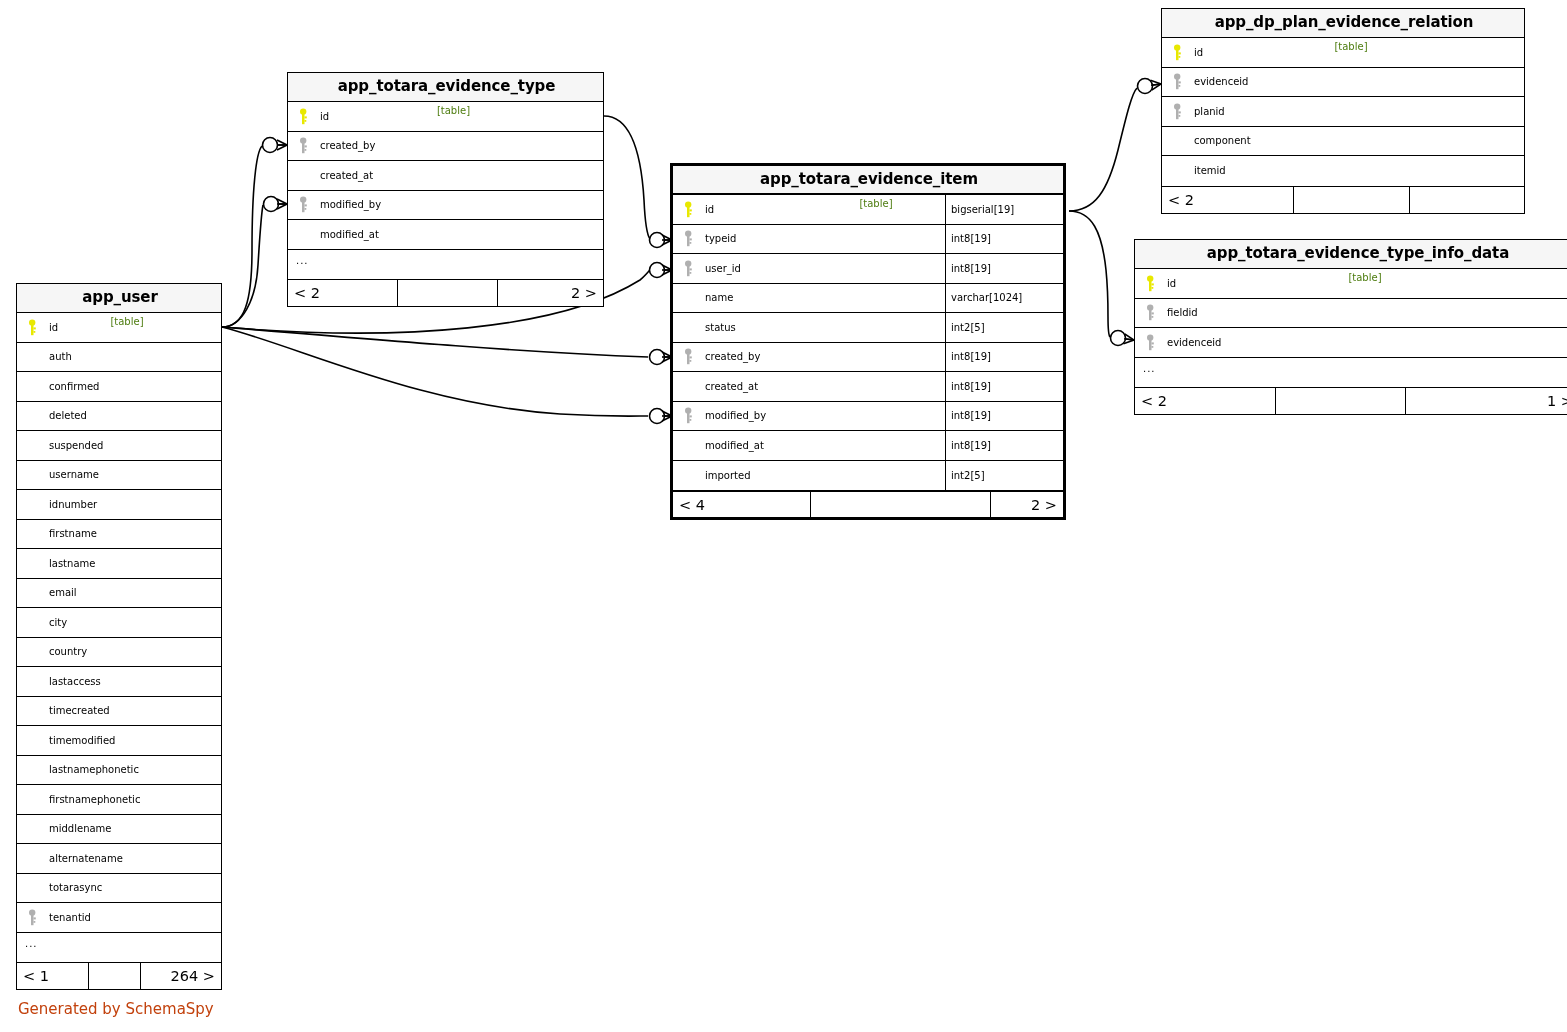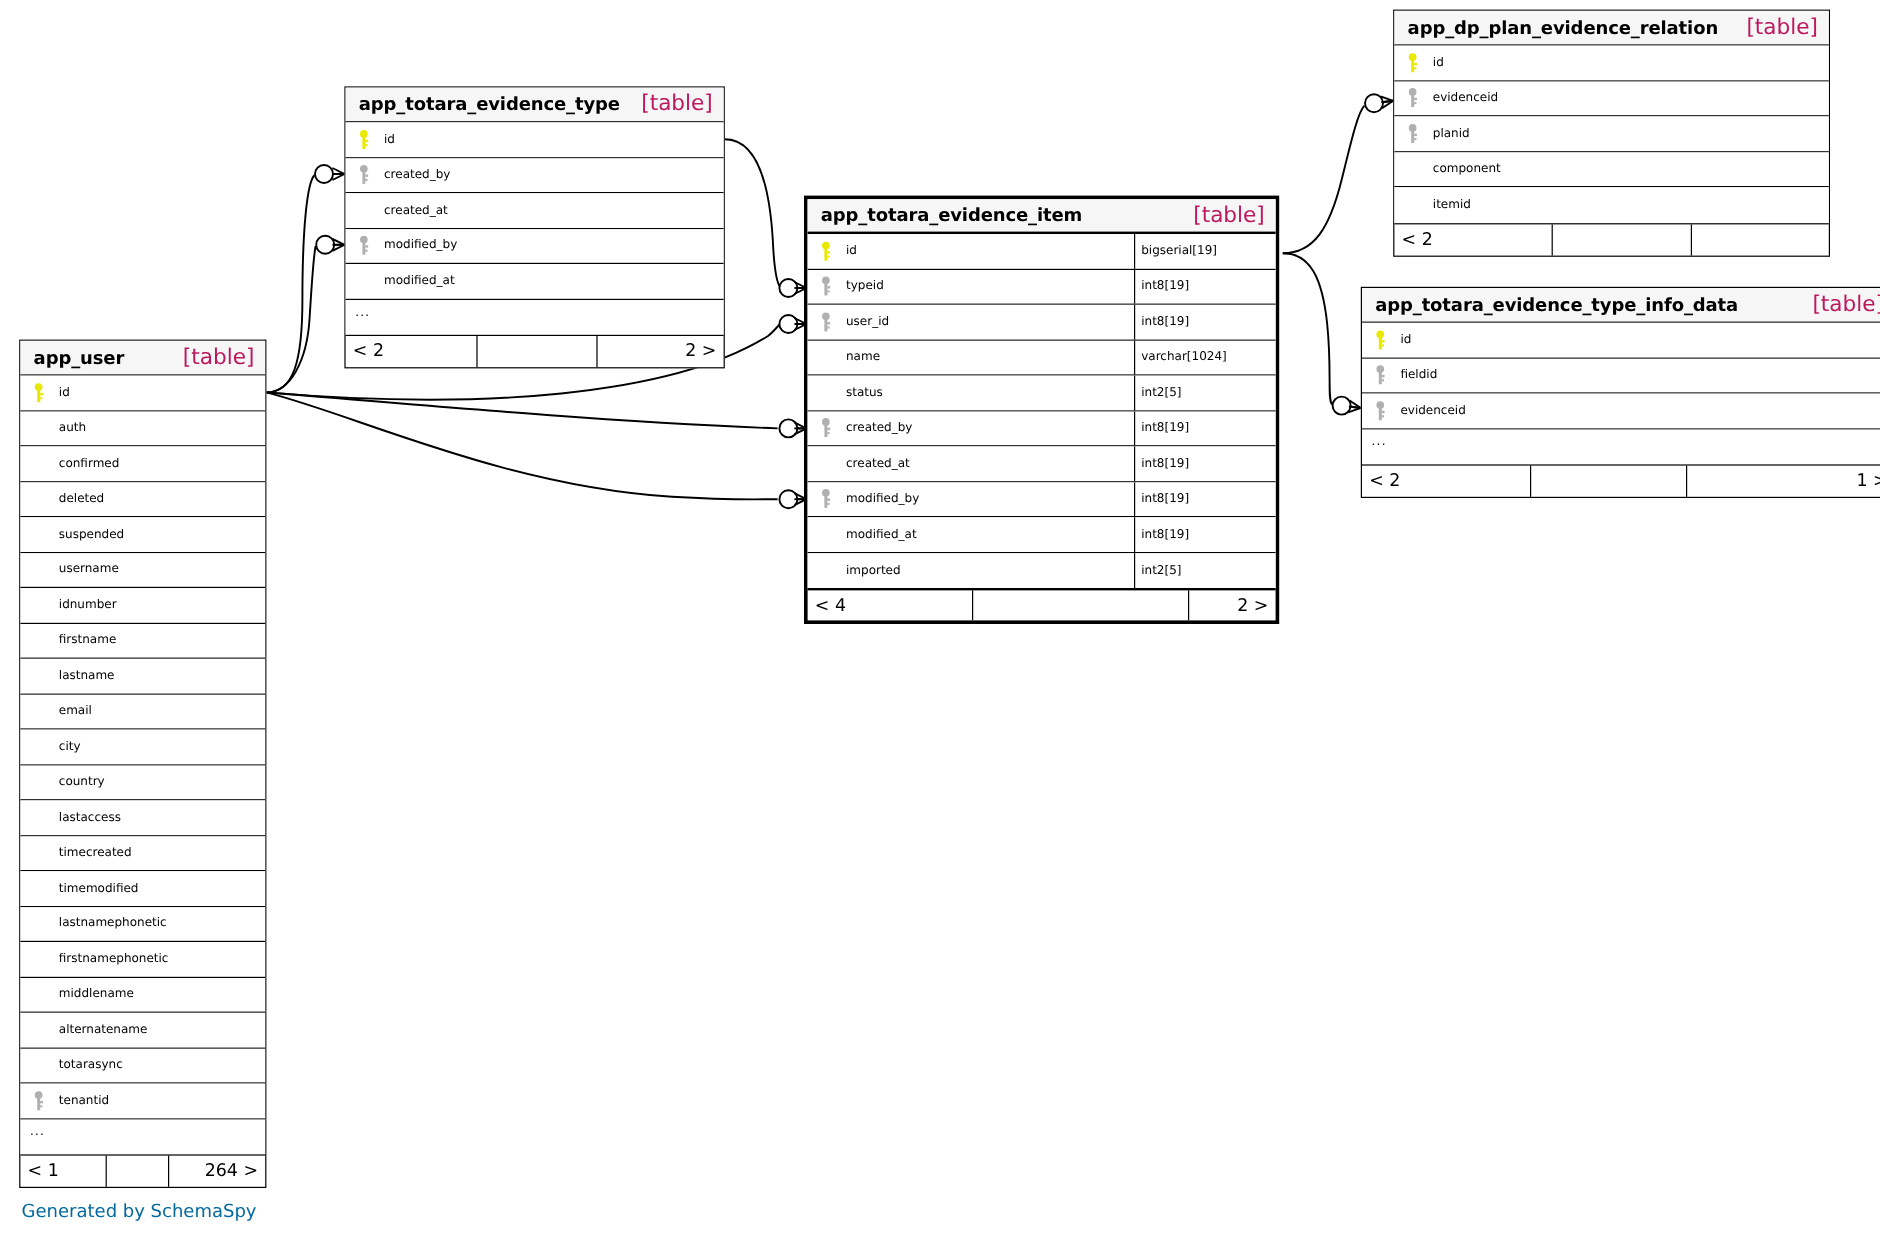--- a/index.html
+++ b/index.html
@@ -42,35 +42,37 @@
 
   .tbl-header {
     display: flex;
     align-items: center;
     justify-content: space-between;
     background: #f6f6f6;
     border-bottom: 1.5px solid #000000;
     padding: 4px 9px 5px 11px;
     box-sizing: border-box;
     height: 29px;
+    flex-direction: column;
   }
   .thick > .tbl-header {
     border-bottom-width: 2px;
   }
   .tbl-name {
     font-weight: bold;
     font-size: 15px;
     letter-spacing: -0.1px;
     white-space: nowrap;
   }
   .tbl-tag {
-    font-size: 18px;
-    color: #be185d;
+    font-size: 10px;
+    color: #4d7c0f;
     white-space: nowrap;
     padding-left: 14px;
+    margin-top: 10px;
   }
 
   .rows {
     display: block;
   }
   .row {
     display: flex;
     align-items: center;
     height: 29.5px;
     box-sizing: border-box;
@@ -150,21 +152,21 @@
 
   
   .key-icon { display: block; }
 
   
   .credit {
     position: absolute;
     left: 18px;
     top: 1000px;
     font-size: 15px;
-    color: #0369a1;
+    color: #c2410c;
     white-space: nowrap;
     z-index: 2;
   }
 
   
   #tbl-app_user            { left: 16px;   top: 283px; width: 206px; }
   #tbl-app_totara_evidence_type { left: 287px; top: 72px; width: 317px; }
   #tbl-app_totara_evidence_item { left: 670px; top: 163px; width: 396px; }
   #tbl-app_dp_plan_evidence_relation { left: 1161px; top: 8px; width: 364px; }
   #tbl-app_totara_evidence_type_info_data { left: 1134px; top: 239px; width: 446px; }

